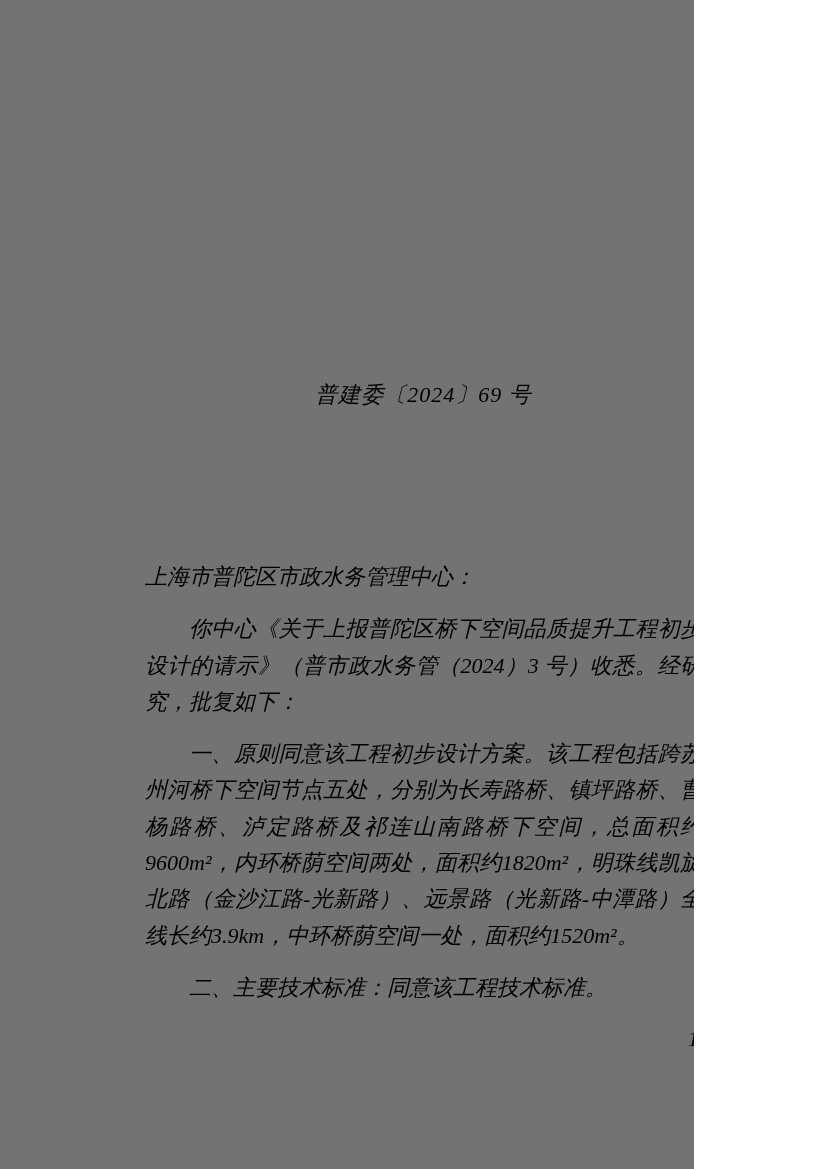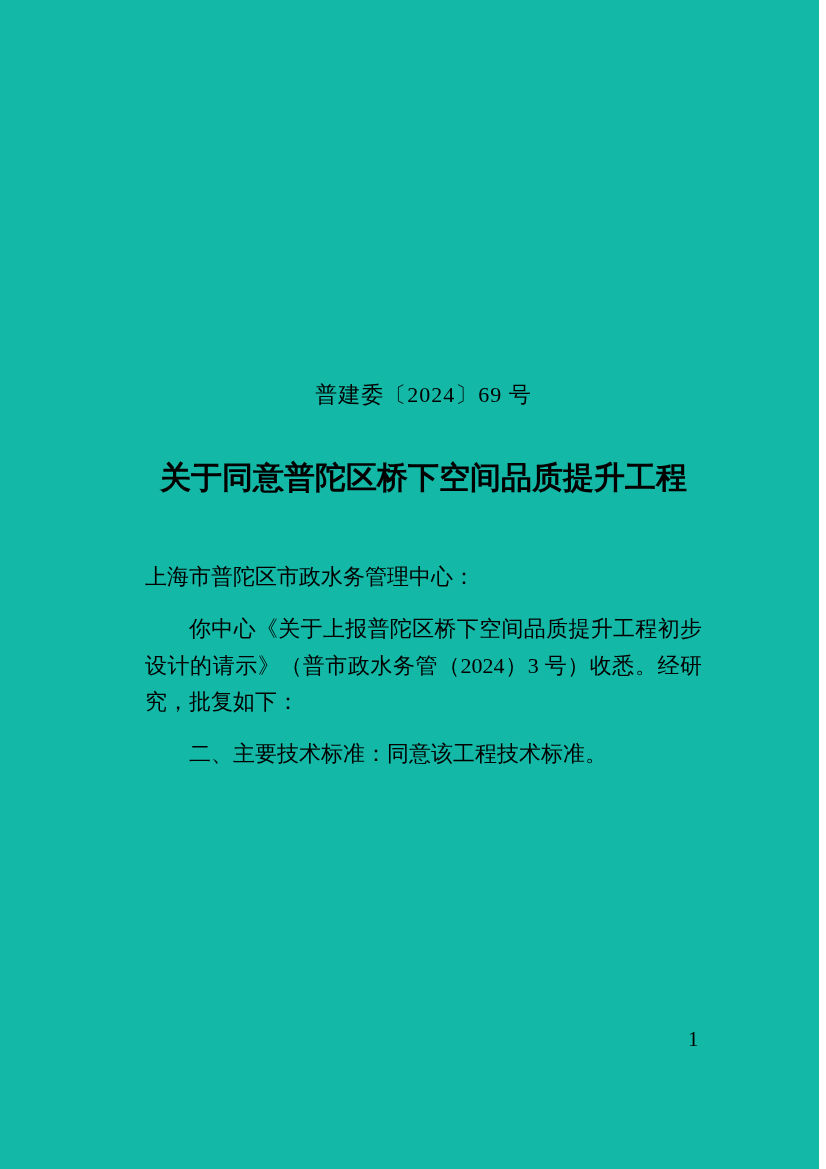--- a/index.html
+++ b/index.html
@@ -2,26 +2,27 @@
 <html><head>
 <meta charset="utf-8">
 <style>
   html, body {
     margin: 0;
     padding: 0;
     background: #ffffff;
   }
   .page {
     position: relative;
-    width: 819px;
+    width: 694px;
     height: 1169px;
-    background: #14b8a6;
+    background: #737373;
     color: #000000;
     font-family: "Liberation Serif", "DejaVu Serif", serif;
     overflow: hidden;
+    font-style: italic;
   }
   .content {
     position: absolute;
     left: 129px;
     top: 0;
     width: 589px;
   }
   .doc-number {
     margin-top: 377px;
     text-align: center;
@@ -64,25 +65,26 @@
 </style>
 </head>
 <body>
 
 <div class="page">
   <div class="content">
 
     <div class="doc-number">普建委〔2024〕69 号</div>
 
     <h1 class="title">
-      <span>关于同意普陀区桥下空间品质提升工程</span><br>
+      <br>
     </h1>
 
     <div class="body-text">
       <p class="salutation">上海市普陀区市政水务管理中心：</p>
       <p class="para">你中心《关于上报普陀区桥下空间品质提升工程初步设计的请示》（普市政水务管（2024）3 号）收悉。经研究，批复如下：</p>
+      <p class="para">一、原则同意该工程初步设计方案。该工程包括跨苏州河桥下空间节点五处，分别为长寿路桥、镇坪路桥、曹杨路桥、泸定路桥及祁连山南路桥下空间，总面积约9600m²，内环桥荫空间两处，面积约1820m²，明珠线凯旋北路（金沙江路-光新路）、远景路（光新路-中潭路）全线长约3.9km，中环桥荫空间一处，面积约1520m²。</p>
       <p class="para">二、主要技术标准：同意该工程技术标准。</p>
     </div>
 
   </div>
 
   <div class="page-number">1</div>
 </div>
 
 </body></html>

